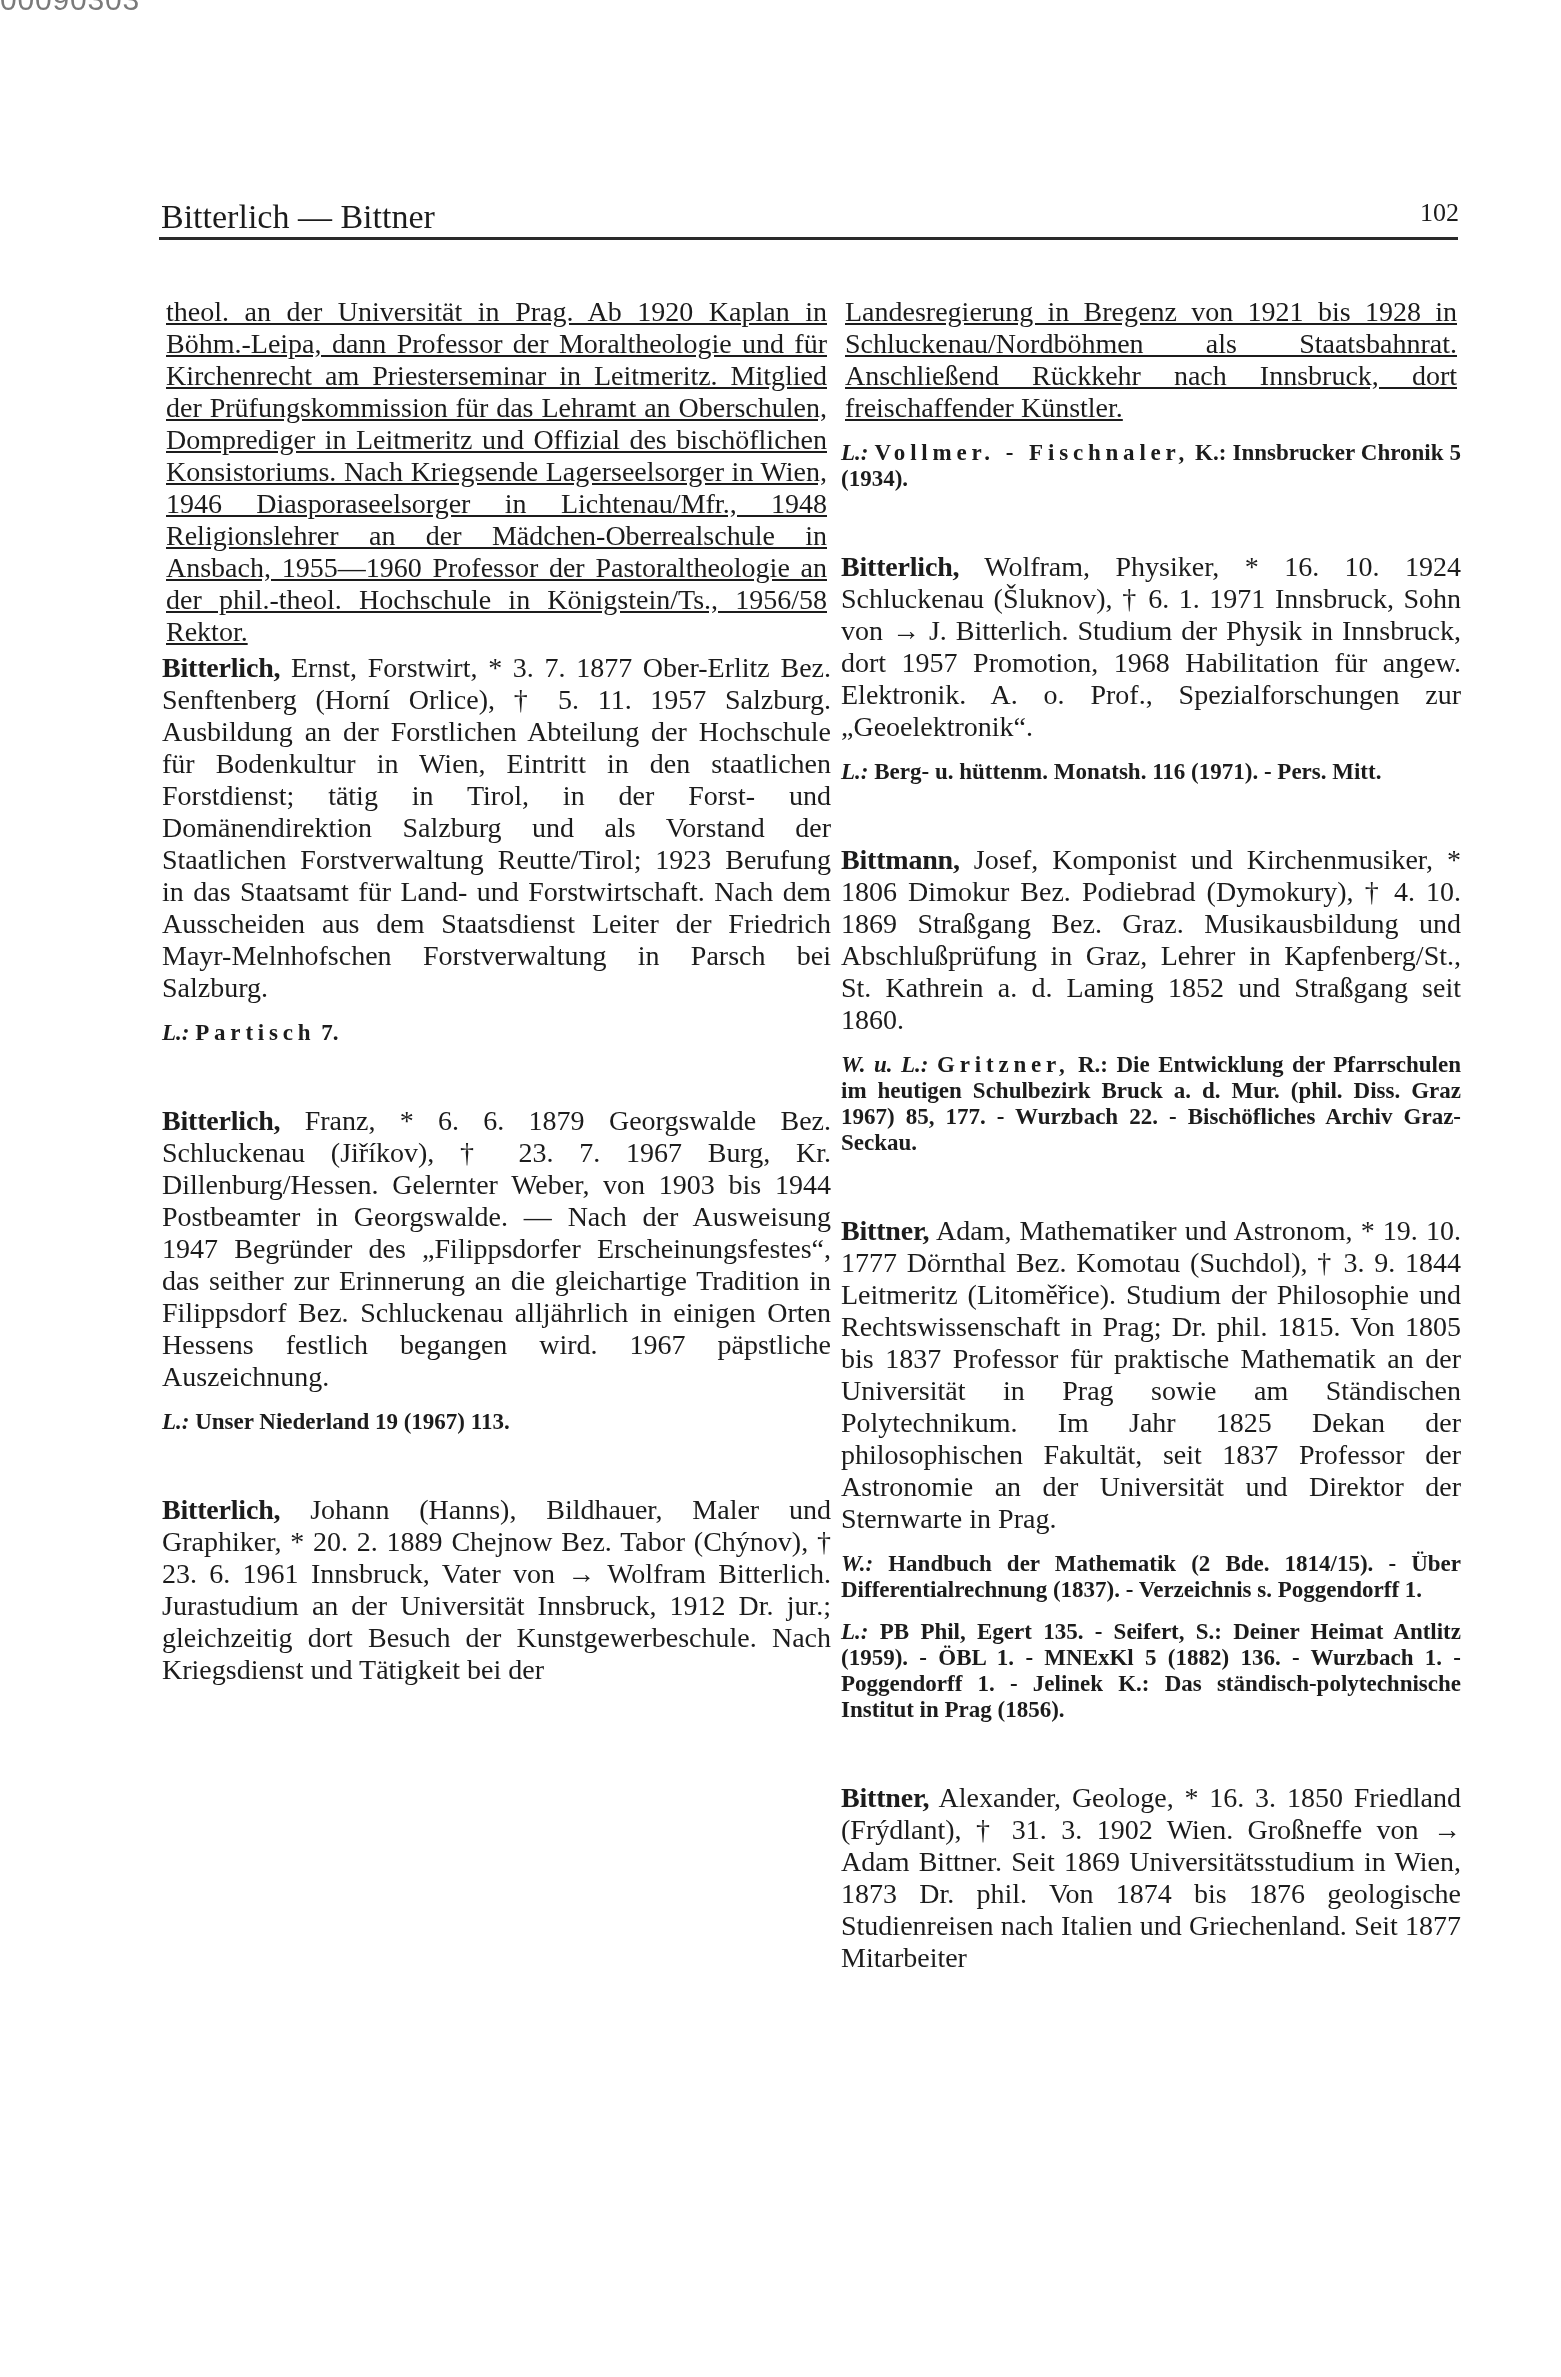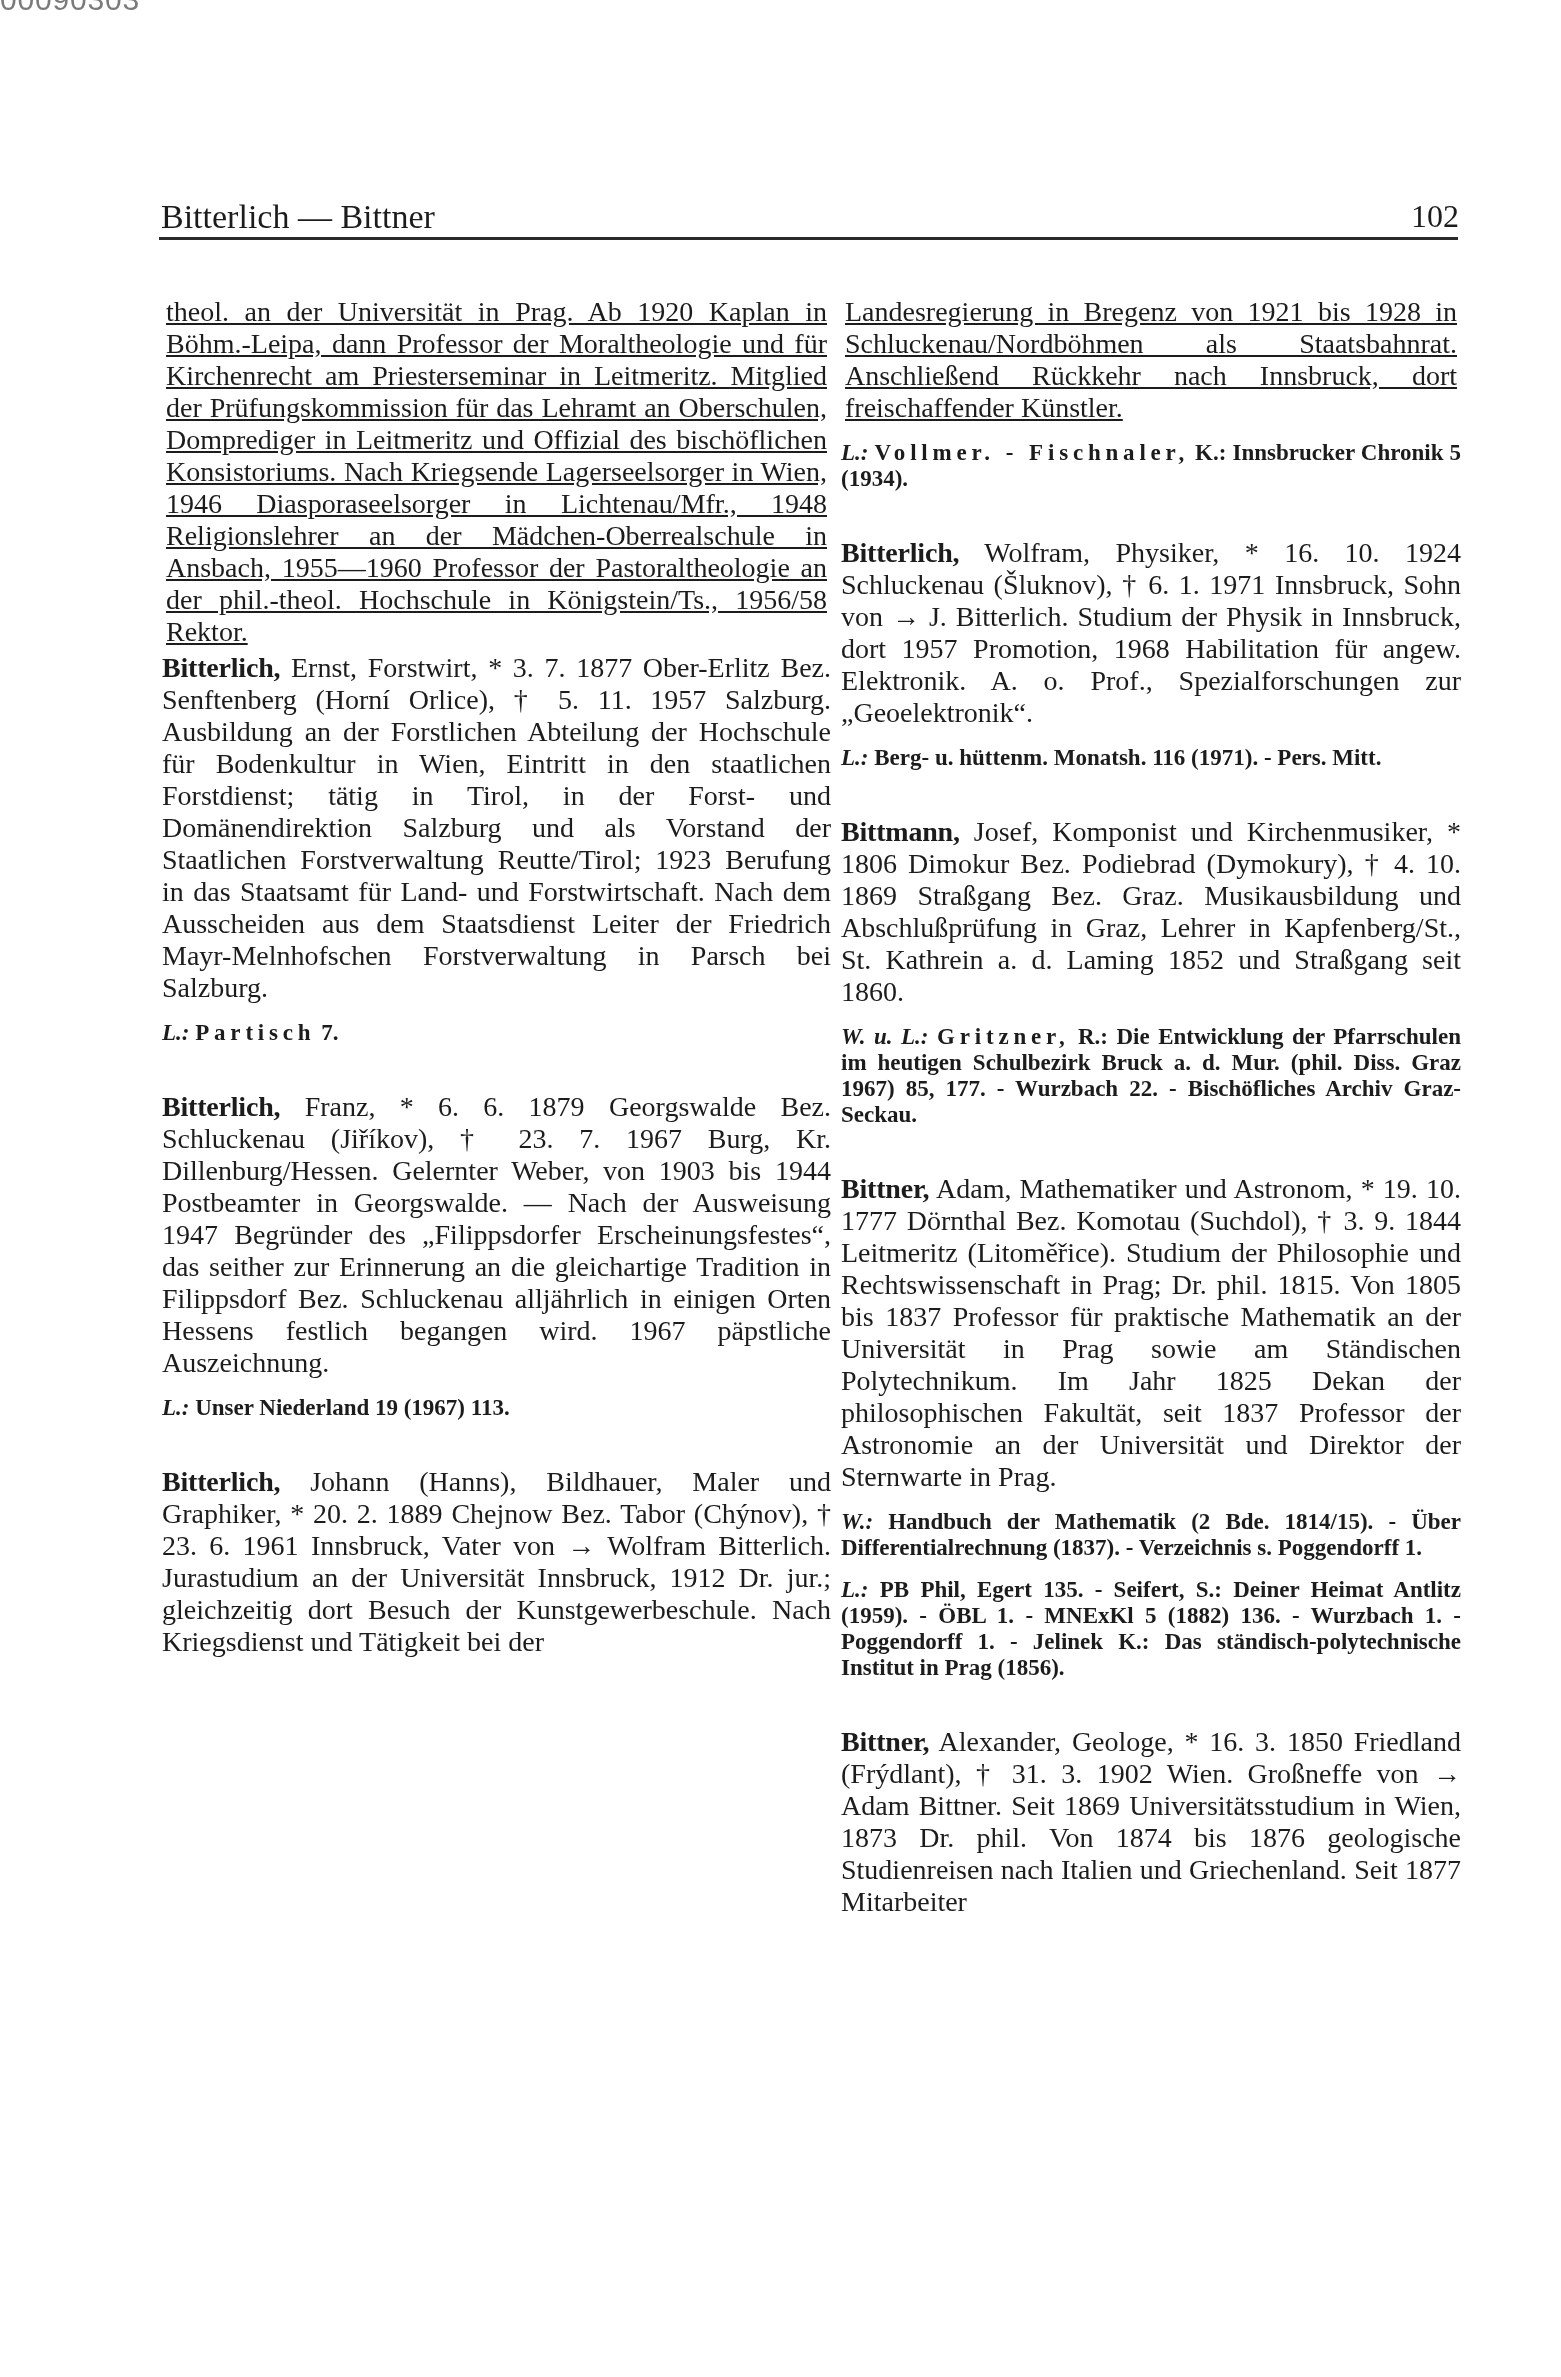--- a/index.html
+++ b/index.html
@@ -2,29 +2,29 @@
 <html style="font-size:12.8px"><head>
 <meta charset="utf-8">
 <style>
   html, body { margin: 0; padding: 0; background: #ffffff; }
   body { width: 1561px; height: 2377px; position: relative; overflow: hidden;
          font-family: "Liberation Serif", "DejaVu Serif", serif; color: #1c1c1c; }
   .scan-id { position: absolute; left: 0; top: -17.5px; font-family: "Liberation Sans", "DejaVu Sans", sans-serif;
              font-size: 30px; color: #7a7a7a; letter-spacing: 0.8px; }
   .running-head { position: absolute; left: 161px; top: 198px; width: 1298px; height: 32px; }
   .head-title { position: absolute; left: 0; top: 0; font-size: 34px; }
-  .head-page { position: absolute; right: 0; top: 0; font-size: 32px; }
+  .head-page { position: absolute; right: 0; top: 0; font-size: 26px; }
   .head-rule { position: absolute; left: 159px; top: 237px; width: 1299px; height: 3.2px; background: #2a2a2a; }
   .col { position: absolute; top: 292px; width: 669px; font-size: 28px; line-height: 32px;
          text-align: justify; hyphens: manual; }
   .col-left { left: 162px; }
   .col-right { left: 841px; width: 620px; }
   .p { margin: 4px; text-decoration: underline; }
   .entry { margin: 0; }
-  .entry + .entry, .ref + .entry { margin-top: 45px; }
+  .entry + .entry, .ref + .entry { margin-top: 59px; }
   .ref { margin: 16px 0 0 0; font-size: 23px; line-height: 26px; font-weight: bold; }
   .ref + .ref { margin-top: 16px; }
   .lemma { font-weight: bold; letter-spacing: -0.2px; }
   .lbl { font-style: italic; }
   .sp { letter-spacing: 4.8px; }
 </style>
 </head>
 <body>
 
 <div class="scan-id">00090303</div>

